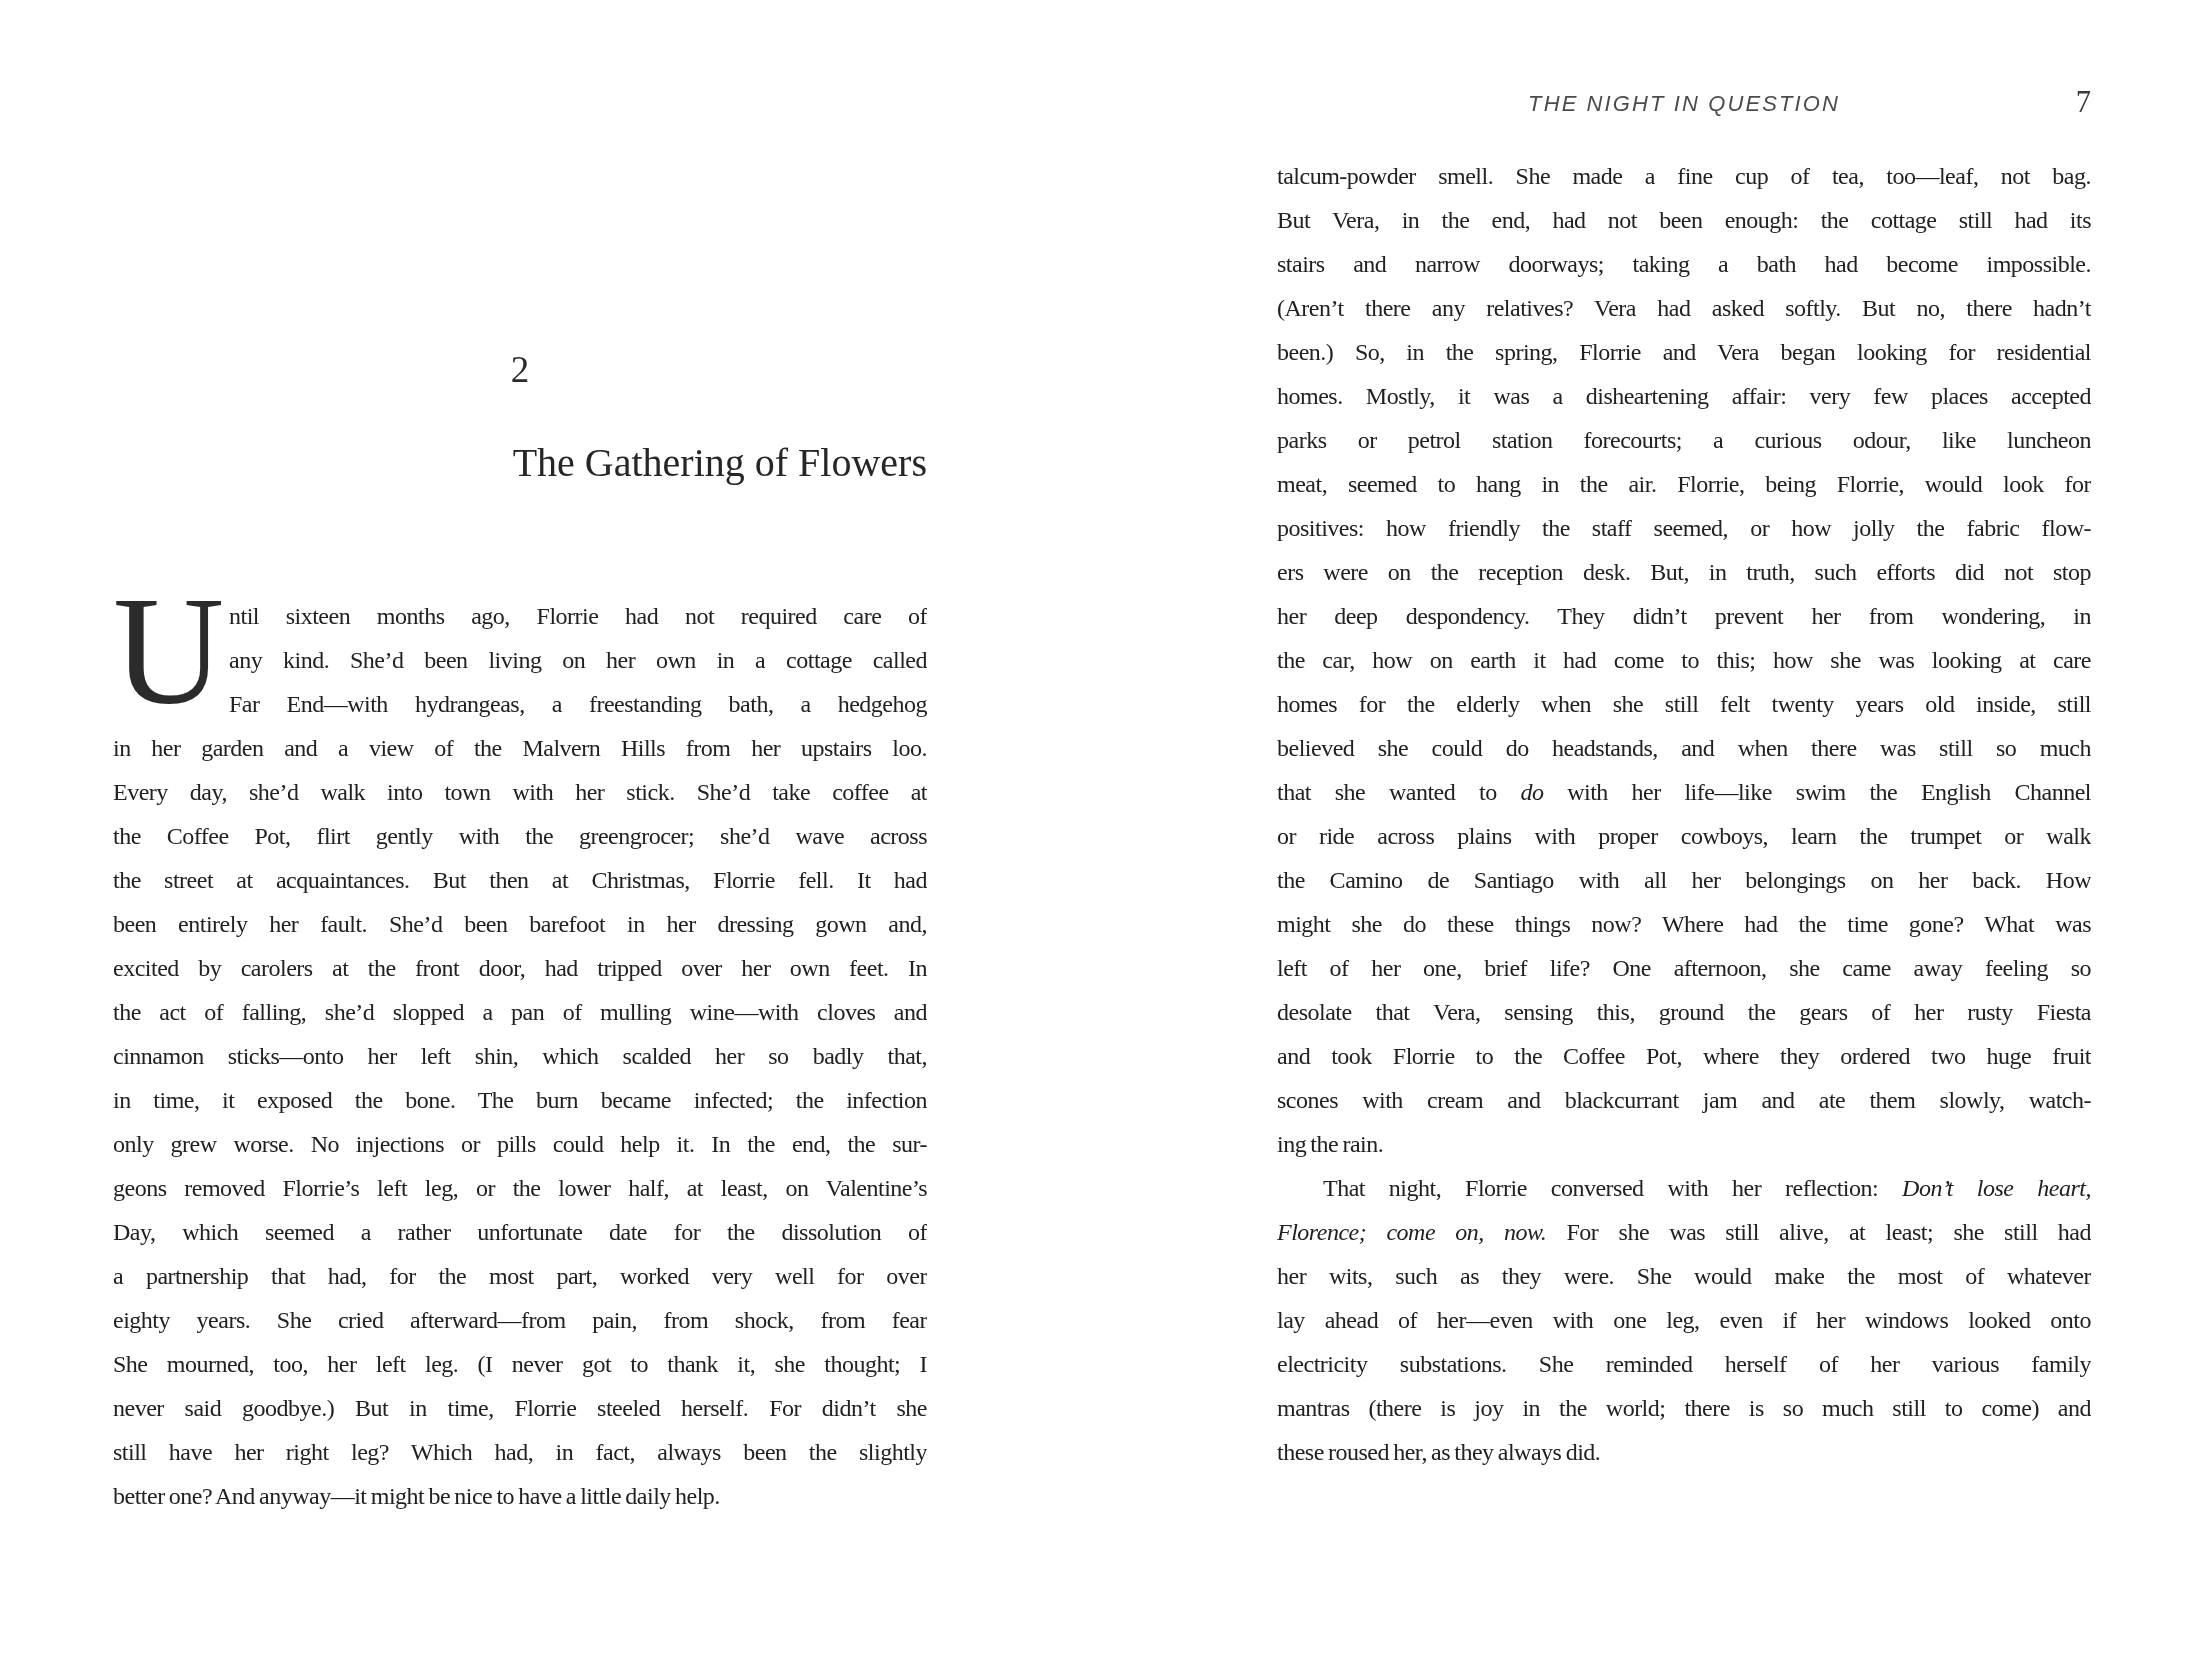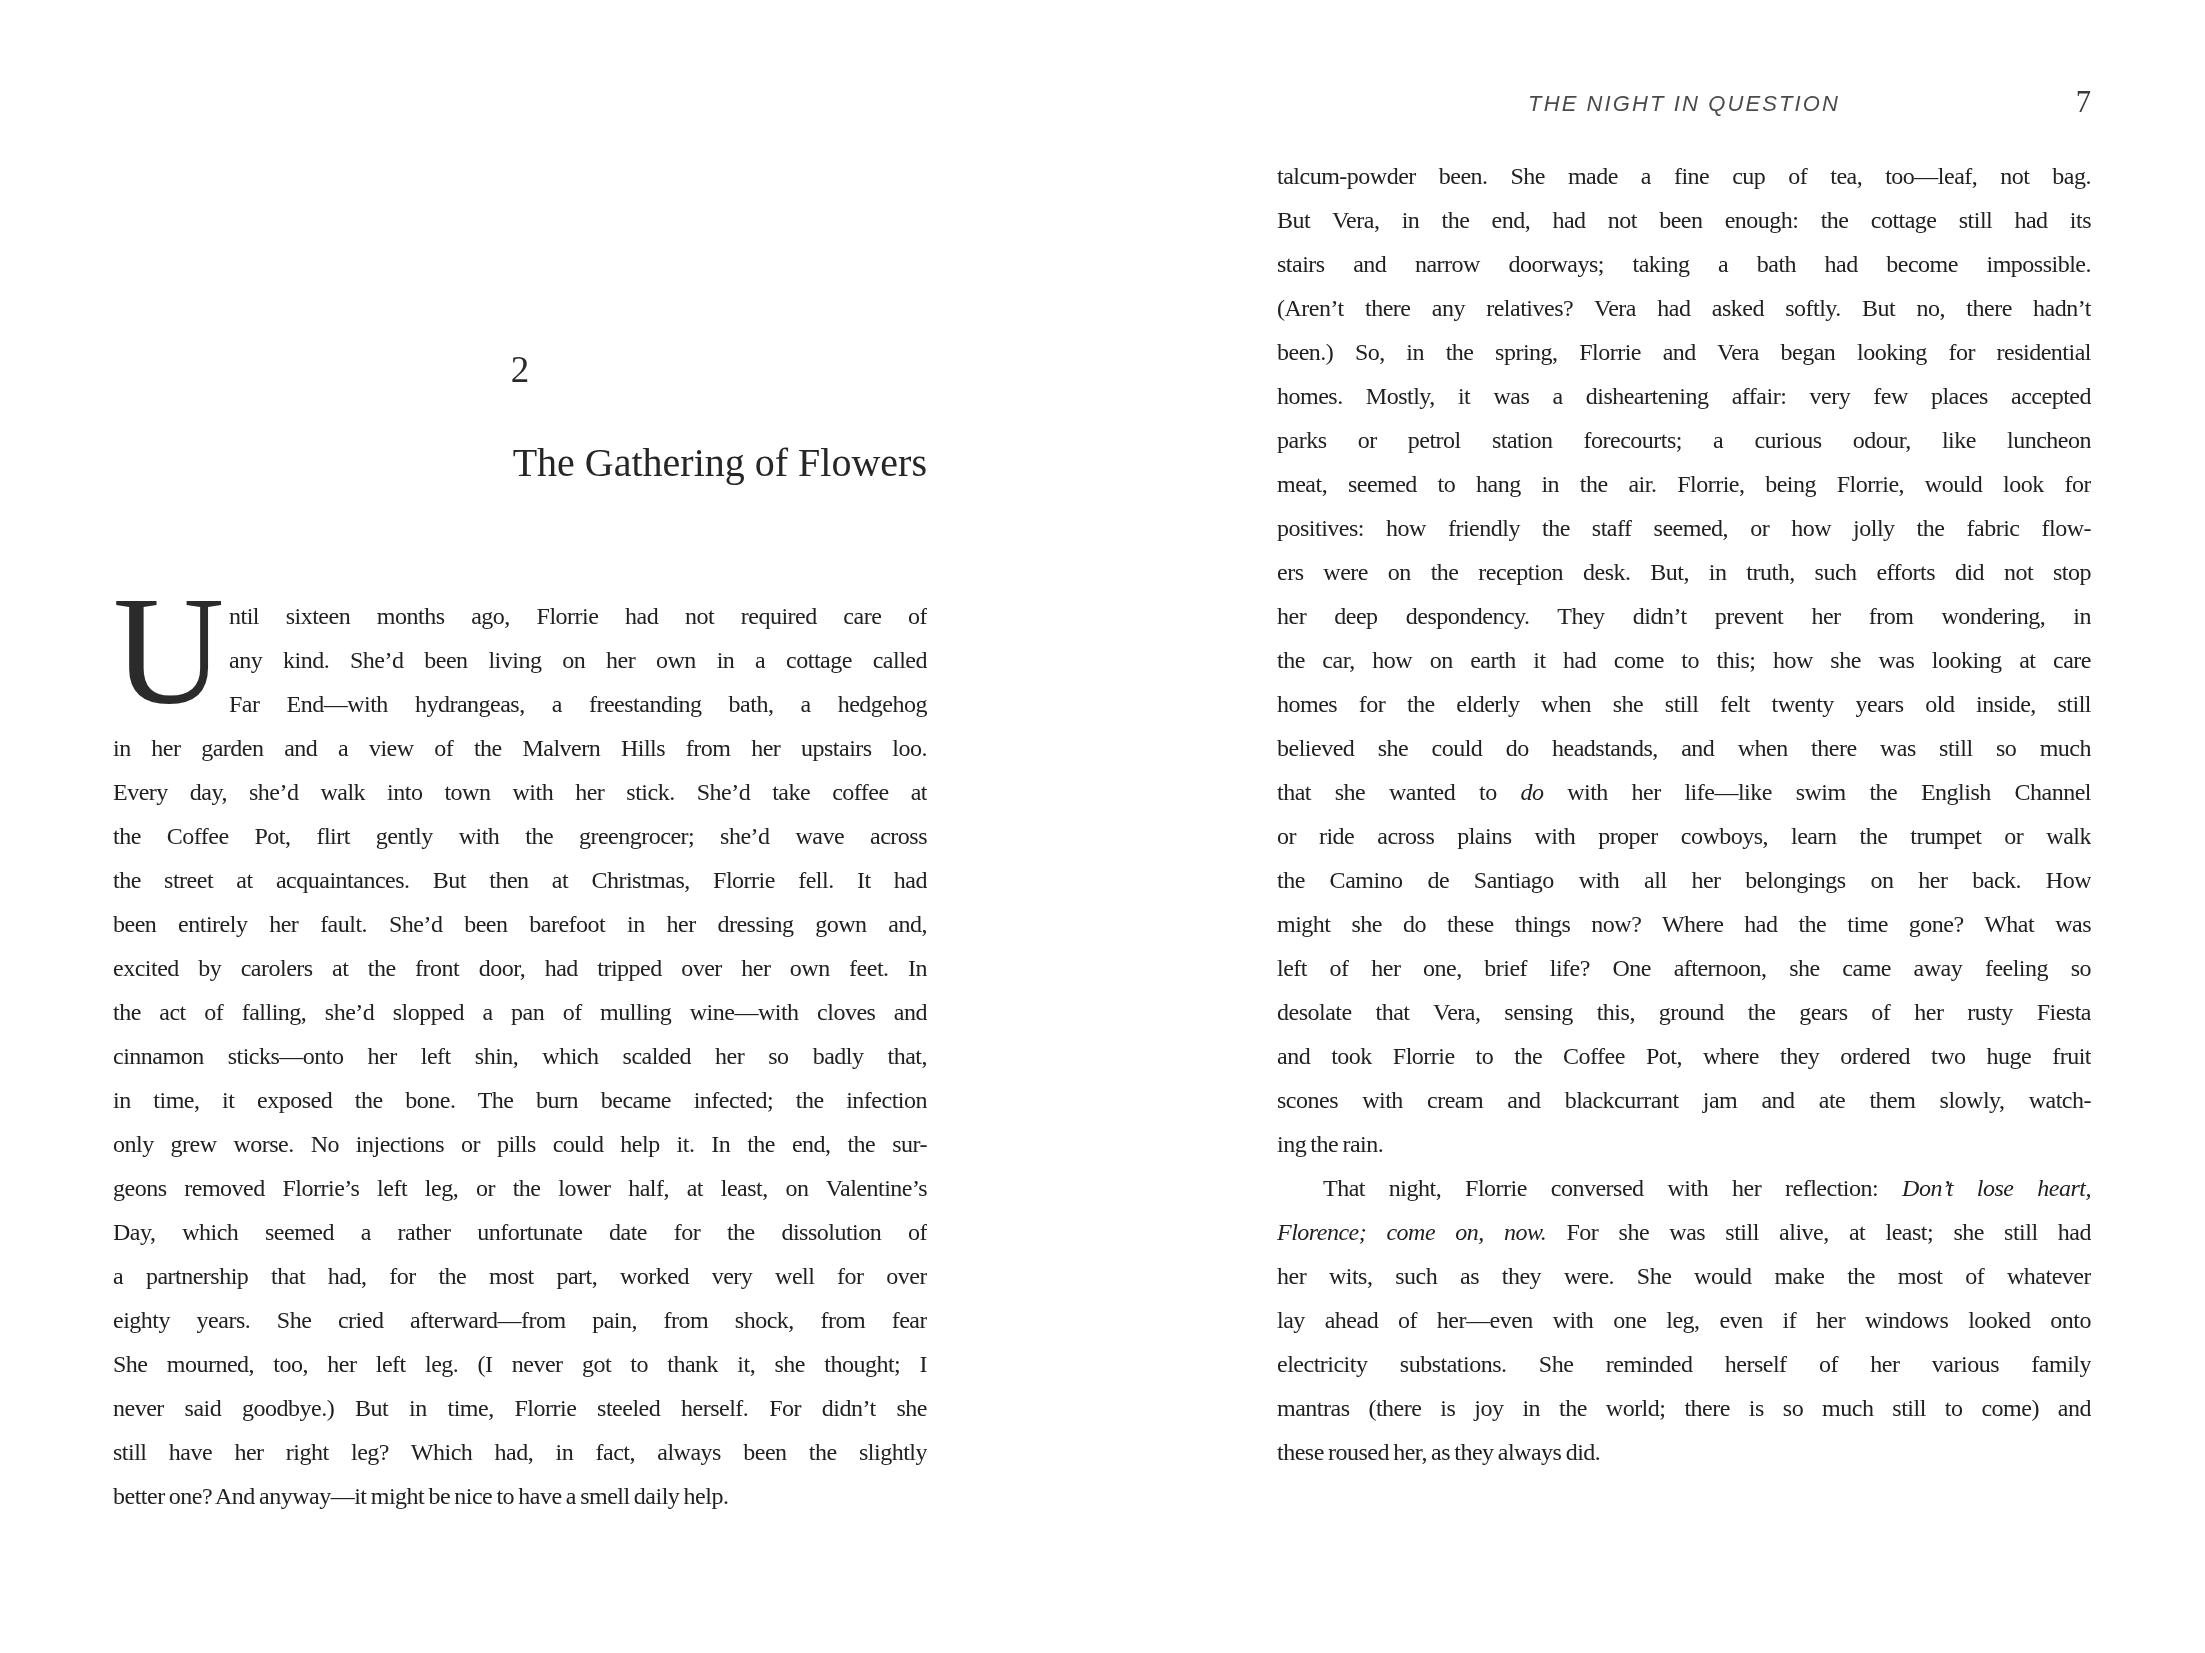--- a/index.html
+++ b/index.html
@@ -123,31 +123,31 @@
           <div class="line"><span>cinnamon sticks—onto her left shin, which scalded her so badly that,</span></div>
           <div class="line"><span>in time, it exposed the bone. The burn became infected; the infection</span></div>
           <div class="line"><span>only grew worse. No injections or pills could help it. In the end, the sur-</span></div>
           <div class="line"><span>geons removed Florrie’s left leg, or the lower half, at least, on Valentine’s</span></div>
           <div class="line"><span>Day, which seemed a rather unfortunate date for the dissolution of</span></div>
           <div class="line"><span>a partnership that had, for the most part, worked very well for over</span></div>
           <div class="line"><span>eighty years. She cried afterward—from pain, from shock, from fear</span></div>
           <div class="line"><span>She mourned, too, her left leg. (I never got to thank it, she thought; I</span></div>
           <div class="line"><span>never said goodbye.) But in time, Florrie steeled herself. For didn’t she</span></div>
           <div class="line"><span>still have her right leg? Which had, in fact, always been the slightly</span></div>
-          <div class="line end"><span>better one? And anyway—it might be nice to have a smell daily help.</span></div>
+          <div class="line end"><span>better one? And anyway—it might be nice to have a little daily help.</span></div>
         </div>
     </div>
   </div>
 
   <div>
     <div id="running-header">THE NIGHT IN QUESTION</div>
     <div id="page-number">7</div>
     <div id="right-body">
       <div id="right-lines">
-          <div class="line"><span>talcum-powder been. She made a fine cup of tea, too—leaf, not bag.</span></div>
+          <div class="line"><span>talcum-powder smell. She made a fine cup of tea, too—leaf, not bag.</span></div>
           <div class="line"><span>But Vera, in the end, had not been enough: the cottage still had its</span></div>
           <div class="line"><span>stairs and narrow doorways; taking a bath had become impossible.</span></div>
           <div class="line"><span>(Aren’t there any relatives? Vera had asked softly. But no, there hadn’t</span></div>
           <div class="line"><span>been.) So, in the spring, Florrie and Vera began looking for residential</span></div>
           <div class="line"><span>homes. Mostly, it was a disheartening affair: very few places accepted</span></div>
           <div class="line"><span>parks or petrol station forecourts; a curious odour, like luncheon</span></div>
           <div class="line"><span>meat, seemed to hang in the air. Florrie, being Florrie, would look for</span></div>
           <div class="line"><span>positives: how friendly the staff seemed, or how jolly the fabric flow-</span></div>
           <div class="line"><span>ers were on the reception desk. But, in truth, such efforts did not stop</span></div>
           <div class="line"><span>her deep despondency. They didn’t prevent her from wondering, in</span></div>

